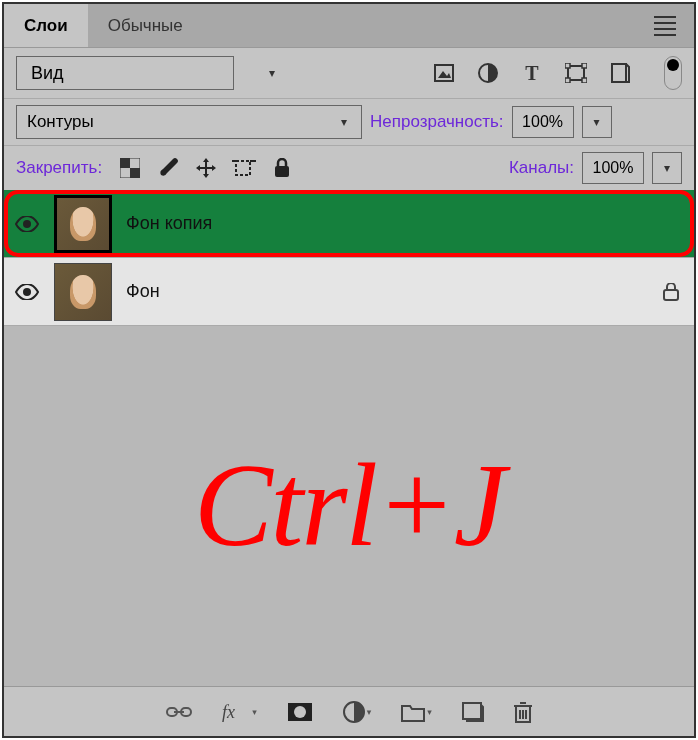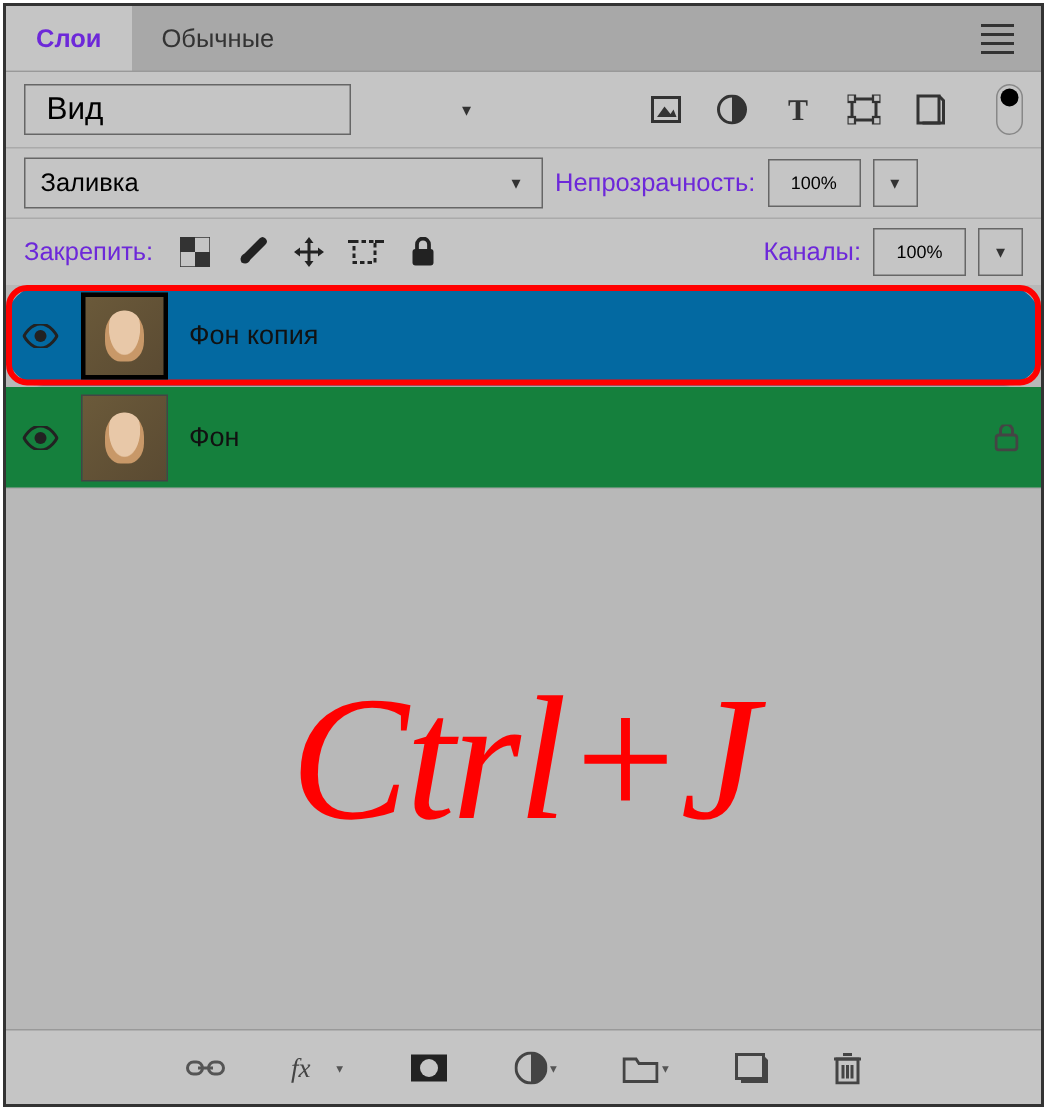--- a/index.html
+++ b/index.html
@@ -31,21 +31,21 @@
     font-size: 17px;
     color: #333;
     cursor: pointer;
     height: 100%;
     display: flex;
     align-items: center;
   }
   .tab.active {
     background: #c5c5c5;
     font-weight: bold;
-    color: #6d28d9;
+    color: #000000;
   }
   .tab-spacer { flex: 1; }
   .hamburger {
     padding: 0 18px;
     cursor: pointer;
     display: flex;
     flex-direction: column;
     gap: 4px;
   }
   .hamburger span {
@@ -68,21 +68,21 @@
     height: 34px;
     width: 218px;
     padding: 0 8px;
     gap: 6px;
   }
   .search-icon-svg { width:16px; height:16px; }
   .search-combo input {
     flex: 1;
     border: none;
     background: transparent;
-    font-size: 21px;
+    font-size: 18px;
     outline: none;
   }
   .chevron { width: 14px; text-align:center; font-size:12px; color:#333; }
   .icon-row { display: flex; gap: 20px; align-items: center; margin-left: auto; }
   .ic { width: 24px; height: 24px; display:flex; align-items:center; justify-content:center; cursor:pointer; }
   .toggle-dot {
     width: 18px; height: 34px;
     border-radius: 10px;
     background: #c5c5c5;
     border:1px solid #888;
@@ -100,38 +100,38 @@
   .blend-select {
     display:flex; align-items:center;
     border:1px solid #666; height:34px; width:346px;
     padding:0 10px; font-size:17px; background:#c5c5c5;
   }
   .blend-select .chevron{margin-left:auto;}
   .label { font-size:17px; color:#6d28d9; }
   .value-input {
     border:1px solid #666; height:32px; width:62px;
     display:flex; align-items:center; justify-content:center;
-    font-size:12px; background:#c5c5c5;
+    font-size:16px; background:#c5c5c5;
   }
   .step-btn {
     border:1px solid #666; height:32px; width:30px;
     display:flex; align-items:center; justify-content:center;
     background:#c5c5c5; cursor:pointer;
   }
   .lock-icons { display:flex; gap:14px; align-items:center; margin-left:8px;}
   .layers-area {
     flex:1; background:#b8b8b8; display:flex; flex-direction:column;
     overflow: hidden;
   }
   .layer-row {
     display:flex; align-items:center; height:68px;
-    background:#15803d; border-bottom:1px solid #aaa;
+    background:#e5e5e5; border-bottom:1px solid #aaa;
     padding:0 10px; gap:14px; position:relative;
   }
-  .layer-row.selected { background:#0369a1;border-radius:25px; }
+  .layer-row.selected { background:#15803d; }
   .highlight-border {
     position:absolute; inset:0;
     border:4px solid #ff0000; border-radius:14px;
     pointer-events:none;
   }
   .eye { width:26px; display:flex; justify-content:center; cursor:pointer;}
   .thumb {
     width:58px; height:58px; border:1px solid #444;
     display:flex; align-items:center; justify-content:center;
     background: linear-gradient(135deg,#6b5a3a 0%, #5a4a32 100%);
@@ -151,21 +151,21 @@
     position:relative;
   }
   .big-text {
     font-size:118px; font-weight:400; font-style:italic;
     color:#ff0000; letter-spacing:-2px;
     font-family: Georgia, 'Times New Roman', serif;
   }
   .bottom-bar {
     height:50px; border-top:1px solid #999;
     display:flex; align-items:center; justify-content:center;
-    gap:44px; background:#c5c5c5;
+    gap:30px; background:#c5c5c5;
   }
   .b-ic { cursor:pointer; display:flex; align-items:center; gap:2px;}
   .b-sub { font-size:9px; color:#555;}
   svg { display:block; }
 </style>
 </head>
 <body>
 
 <div class="panel">
 
@@ -222,21 +222,21 @@
             <rect x="2" y="2" width="14" height="18" fill="none" stroke="#333" stroke-width="2"></rect>
             <polyline points="16,2 19,5 19,20 5,20" fill="none" stroke="#333" stroke-width="2"></polyline>
           </svg>
       </div>
       <div class="toggle-dot"></div>
     </div>
   </div>
 
   <div class="controls-row2">
     <div class="blend-select">
-      <span>Заливка</span>
+      <span>Контуры</span>
       <span class="chevron">▾</span>
     </div>
     <span class="label">Непрозрачность:</span>
     <div class="value-input">100%</div>
     <div class="step-btn">
         <span class="chevron">▾</span>
       </div>
   </div>
 
   <div class="controls-row3">

